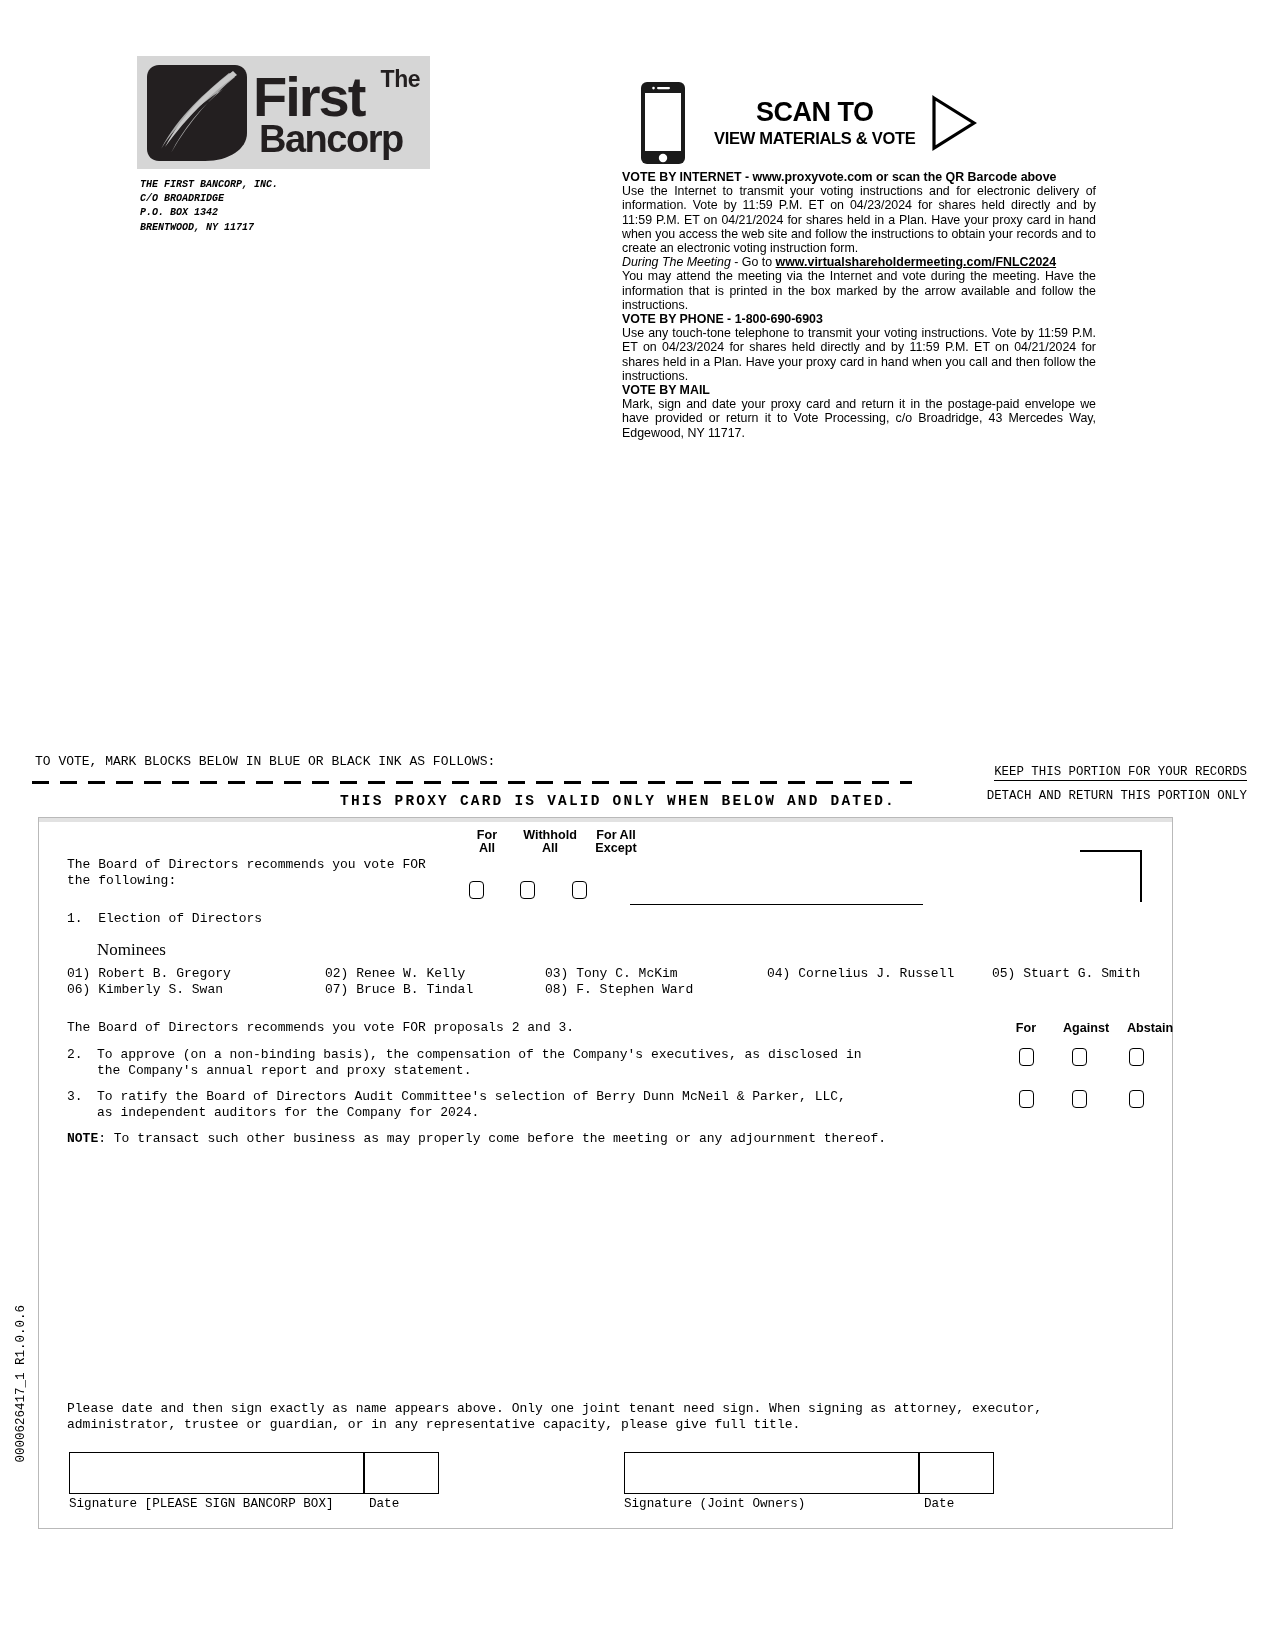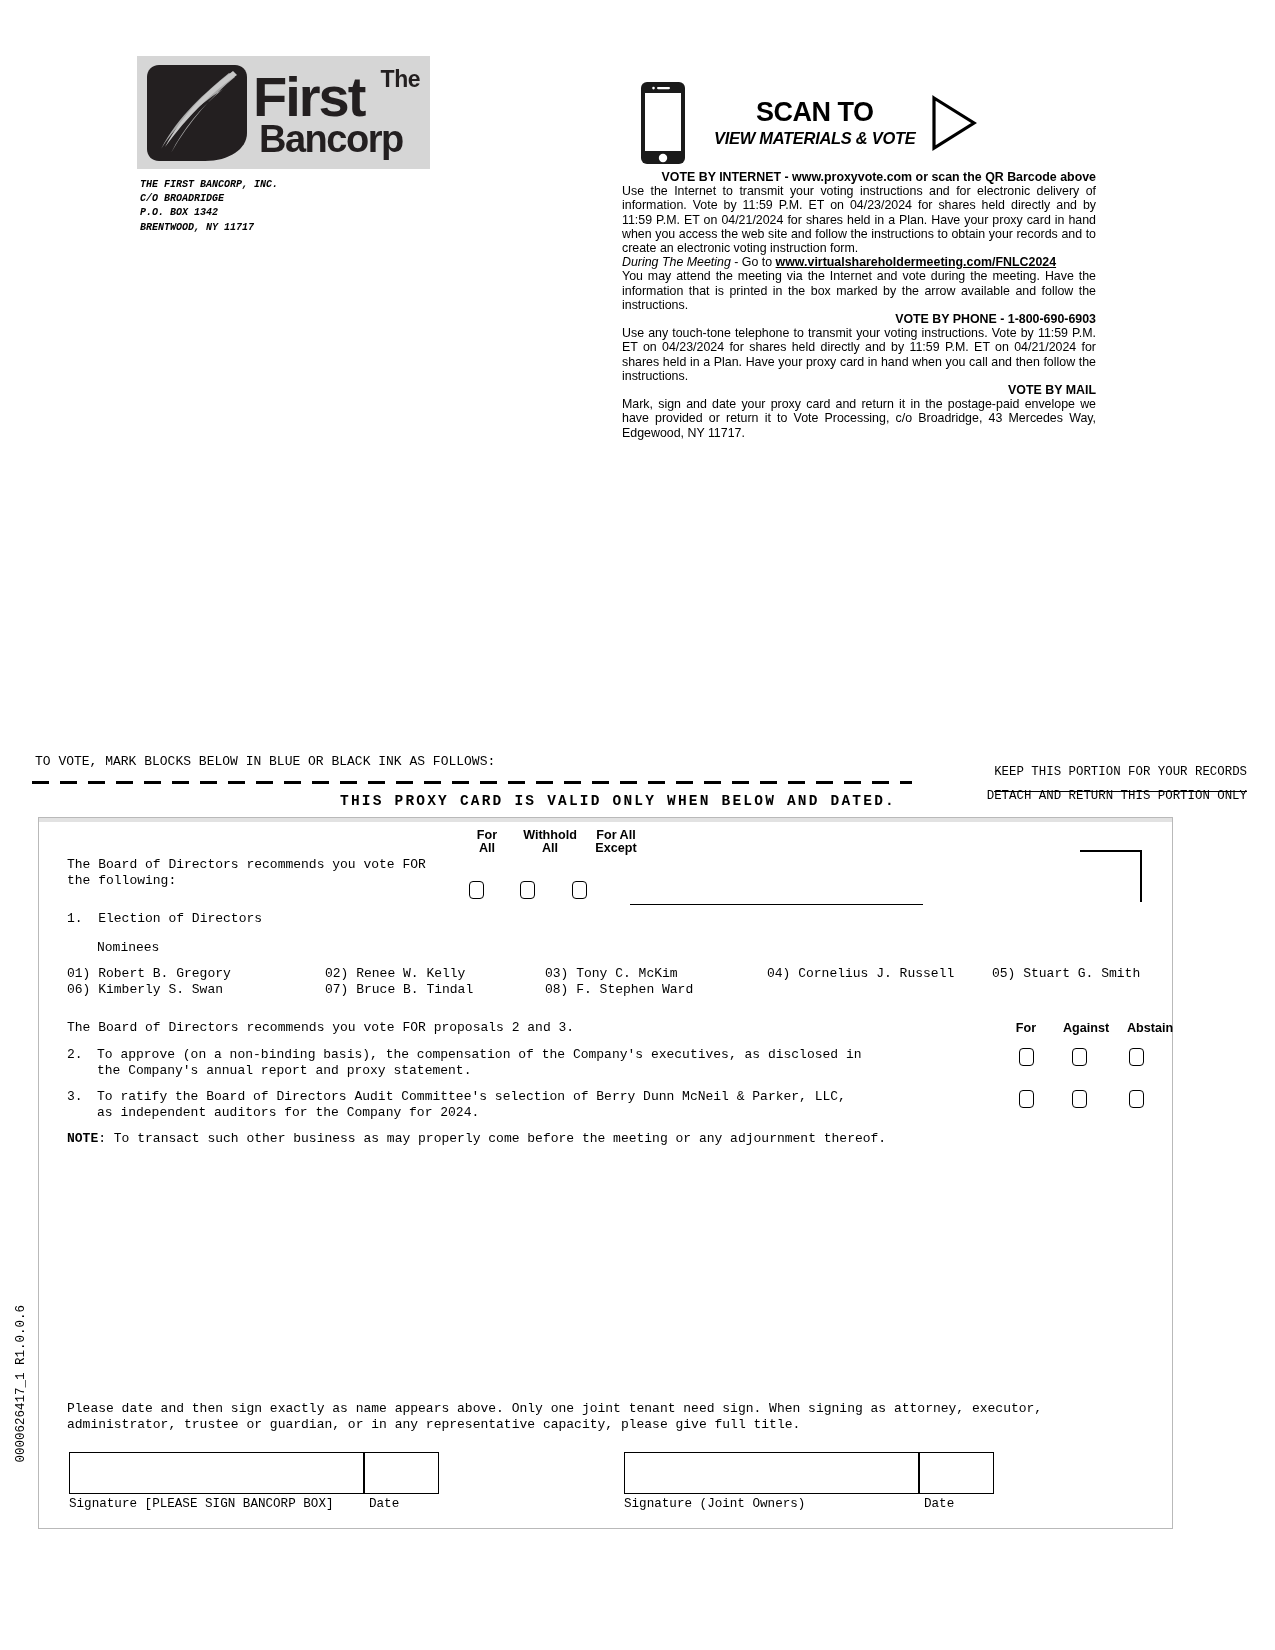--- a/index.html
+++ b/index.html
@@ -61,47 +61,47 @@
   #scan-text {
     flex: none; margin-left: 28px; text-align: center;
     line-height: 1;
   }
   #scan-title {
     font-size: 27px; font-weight: bold; letter-spacing: -0.5px;
     display: block;
   }
   #scan-sub {
     font-size: 16.5px; font-weight: bold; letter-spacing: -0.3px;
-    display: block; margin-top: 4px; font-style: italic;
+    display: block; margin-top: 4px;
   }
   #scan-arrow { flex: none; margin-left: 16px; width: 46px; height: 56px; }
 
   
   #instructions {
     position: absolute; left: 622px; top: 170px;
     width: 474px;
     font-size: 12.4px; line-height: 14.2px;
   }
   #instructions p { margin: 0; text-align: justify; }
-  #instructions .hd { font-weight: bold; text-align: right; }
+  #instructions .hd { font-weight: bold; text-align: left; }
   #instructions .ital { font-style: italic; }
   #instructions .ul { text-decoration: underline; font-weight: bold; }
 
   
   #tovote {
     position: absolute; left: 35px; top: 754px;
     font-family: "Liberation Mono", monospace;
     font-size: 13px;
   }
   #keep {
     position: absolute; right: 28px; top: 765px;
     font-family: "Liberation Mono", monospace;
     font-size: 12.4px;
     border-bottom: 1.5px solid #000;
-    padding-bottom: 12px;
+    padding-bottom: 1px;
   }
   #detach {
     position: absolute; right: 28px; top: 789px;
     font-family: "Liberation Mono", monospace;
     font-size: 12.4px;
   }
   #dashline {
     position: absolute; left: 32px; top: 781px;
     width: 880px; height: 3px;
     background: repeating-linear-gradient(to right,
@@ -180,22 +180,22 @@
     border-right: 2.2px solid #000;
   }
 
   #item1 {
     position: absolute; left: 28px; top: 93px;
     font-family: "Liberation Mono", monospace;
     font-size: 13px; white-space: pre;
   }
   #nominees-label {
     position: absolute; left: 58px; top: 122px;
-    font-family: Liberation Mono, monospace;
-    font-size: 13px;
+    font-family: Liberation Serif, serif;
+    font-size: 17px;
   }
   #nominees {
     position: absolute; left: 28px; top: 148px;
     width: 1090px;
     font-family: "Liberation Mono", monospace;
     font-size: 13px; line-height: 15.5px;
   }
   .nom-row { display: block; position: relative; height: 15.5px; white-space: pre; }
   .nom { position: absolute; top: 0; }
 

